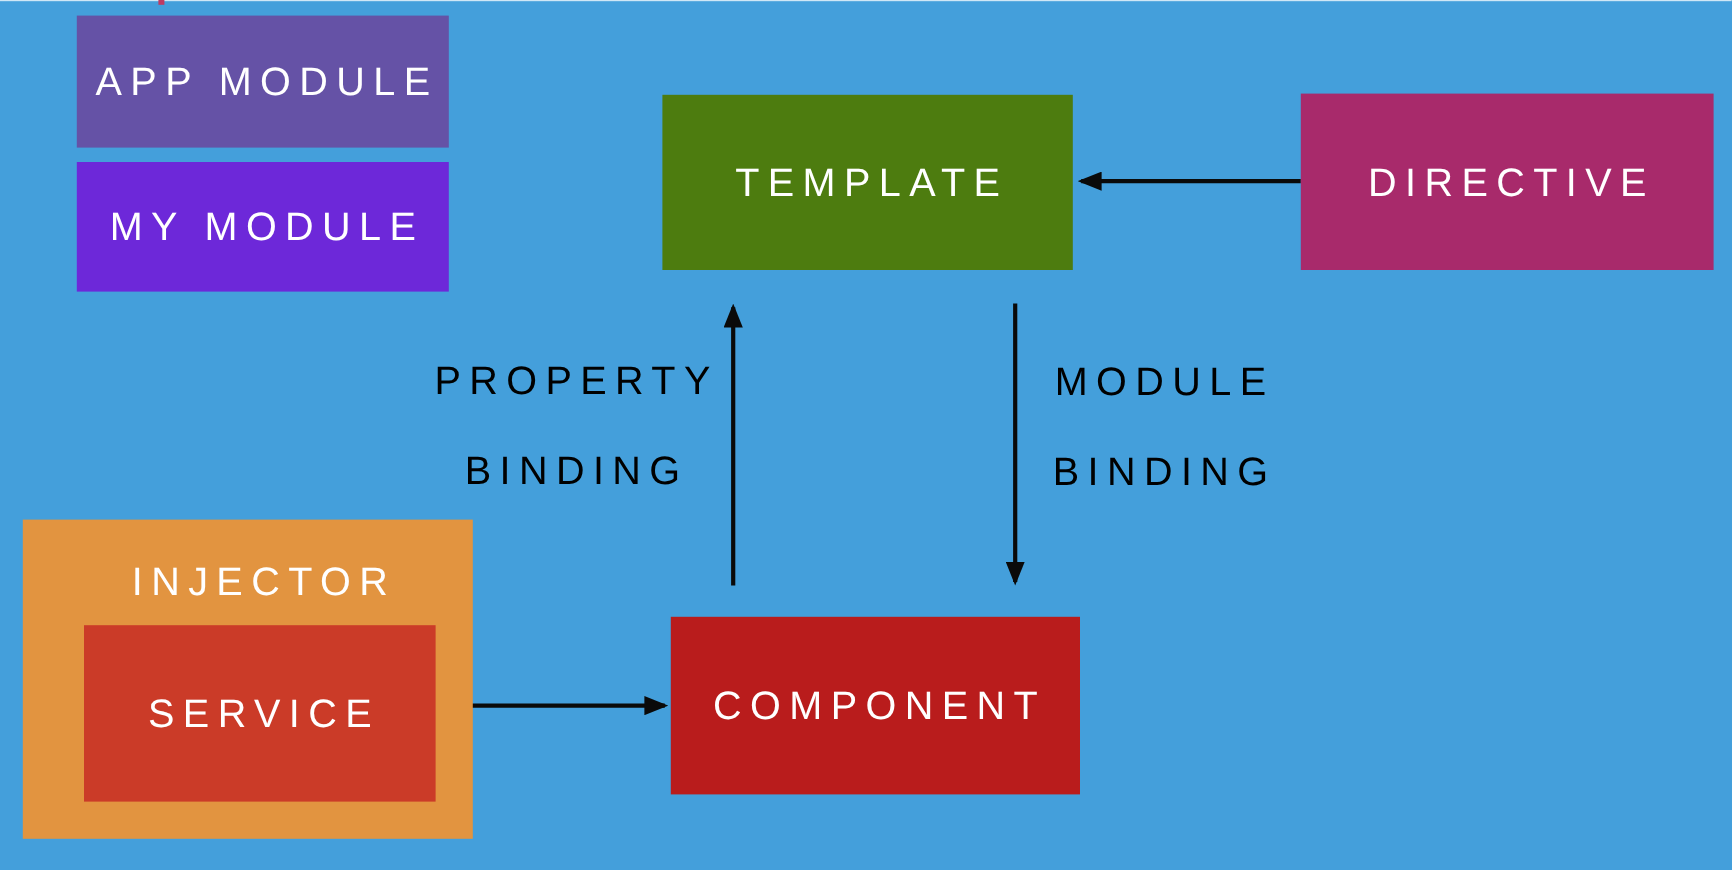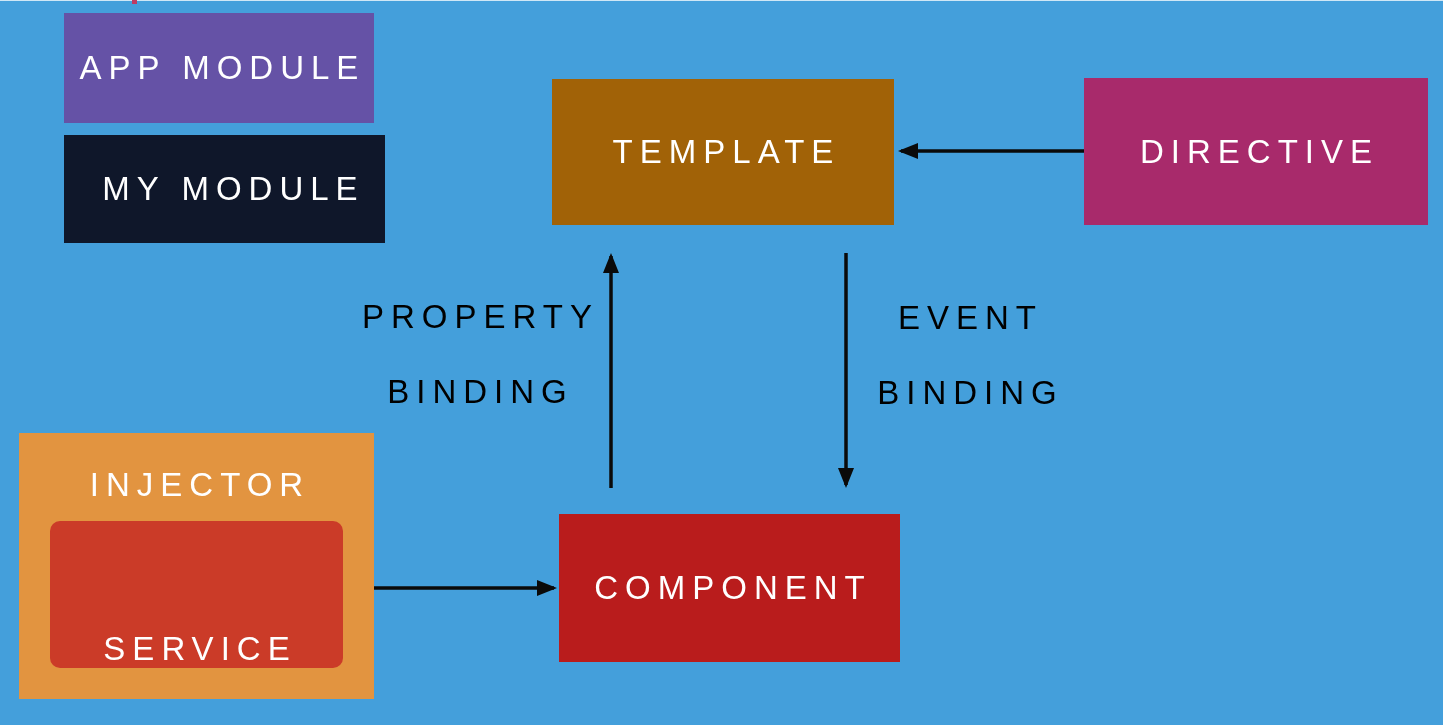--- a/index.html
+++ b/index.html
@@ -44,37 +44,37 @@
   }
   .box-label { transform: translateX(3.5px); } 
   .app-module  { left: 64px;  top: 13px;  width: 310px; height: 110px; }
   .my-module   { left: 64px;  top: 135px; width: 310px; height: 108px; }
   .template    { left: 552px; top: 79px;  width: 342px; height: 146px; }
   .directive   { left: 1084px; top: 78px; width: 344px; height: 147px; }
   .component   { left: 559px; top: 514px; width: 341px; height: 148px; }
   .injector {
     left: 19px; top: 433px; width: 355px; height: 266px;
     display: block;
+    padding-left: 20px;
   }
   .injector-label {
     height: 88px;
     padding-top: 16px;
     box-sizing: border-box;
     display: flex;
     align-items: center;
     justify-content: center;
   }
   .service {
     position: relative;
     margin: 0 auto;
     width: 293px; height: 147px;
     display: flex;
-    align-items: flex-end;
+    align-items: center;
     justify-content: center;
-    border-radius: 10px;
   }
   .edge-label {
     position: absolute;
     width: 240px;
     color: #000000;
     font-size: 33px;
     font-weight: 300;
     letter-spacing: 7px;
     text-align: center;
     line-height: 75px;
@@ -111,25 +111,25 @@
     <line x1="1084" y1="151" x2="901" y2="151" marker-end="url(#ah)"></line>
     <line x1="611" y1="488" x2="611" y2="256" marker-end="url(#ah)"></line>
     <line x1="846" y1="253" x2="846" y2="485" marker-end="url(#ah)"></line>
     <line x1="374" y1="588" x2="554" y2="588" marker-end="url(#ah)"></line>
   </svg>
 
   <div class="box app-module" style="background-color: rgb(101, 82, 166);">
     <span class="box-label">APP MODULE</span>
   </div>
 
-  <div class="box my-module" style="background-color: #0f172a; padding-left: 11px;">
+  <div class="box my-module" style="background-color: #6d28d9;">
     <span class="box-label">MY MODULE</span>
   </div>
 
-  <div class="box template" style="background-color: #a16207;">
+  <div class="box template" style="background-color: #4d7c0f;">
     <span class="box-label">TEMPLATE</span>
   </div>
 
   <div class="box directive" style="background-color: rgb(168, 42, 107);">
     <span class="box-label">DIRECTIVE</span>
   </div>
 
   <div class="box injector" style="background-color: rgb(226, 148, 64);">
     <div class="injector-label">
       <span class="box-label">INJECTOR</span>
@@ -142,17 +142,17 @@
   <div class="box component" style="background-color: #b91c1c;">
     <span class="box-label">COMPONENT</span>
   </div>
 
   <div class="edge-label property-binding">
     <span>PROPERTY</span>
     <span>BINDING</span>
   </div>
 
   <div class="edge-label event-binding">
-    <span>EVENT</span>
+    <span>MODULE</span>
     <span>BINDING</span>
   </div>
 
 </div>
 
 </body></html>

